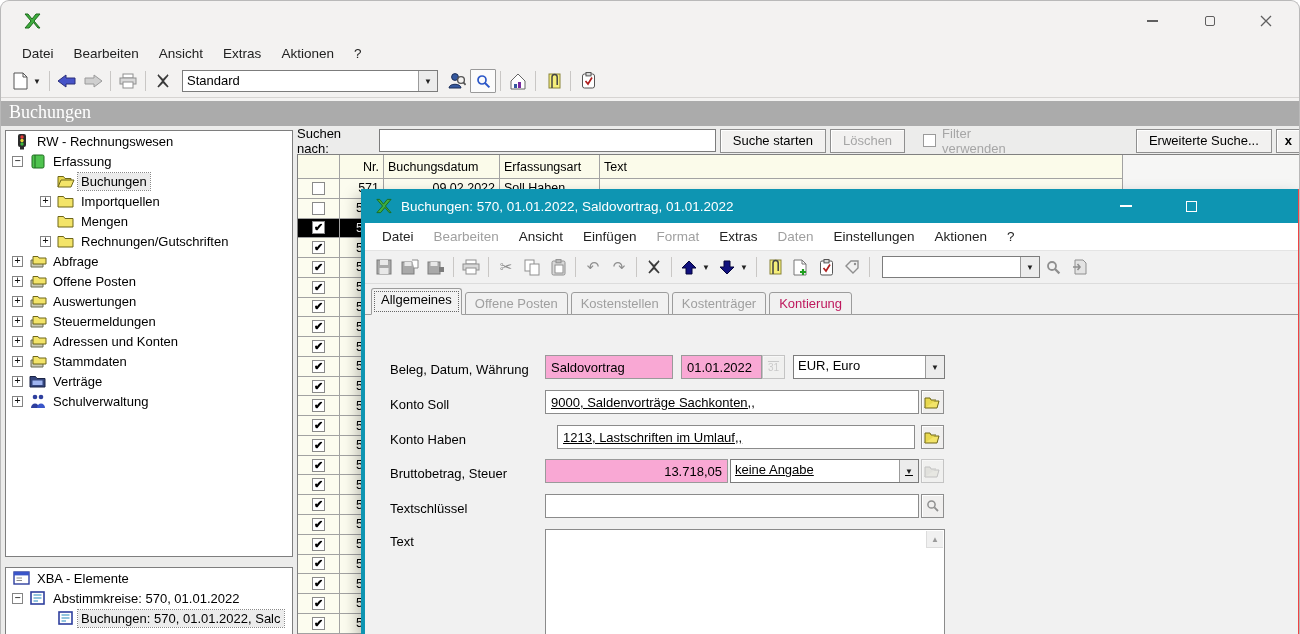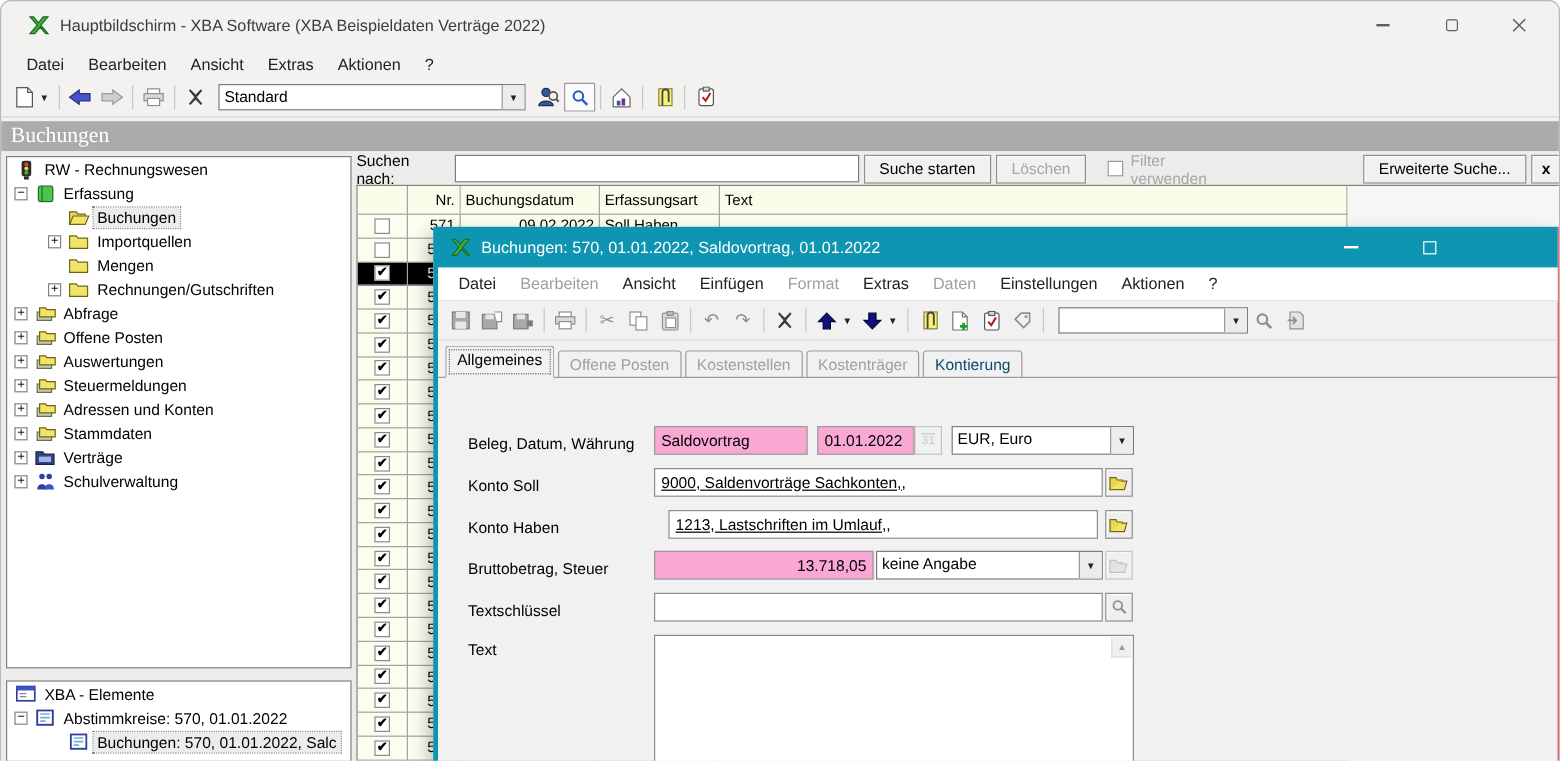--- a/index.html
+++ b/index.html
@@ -77,21 +77,21 @@
   .d-min i { width:12px; height:1.6px; background:#fff; display:block; }
   .d-max { position:absolute; right:85px; top:0; width:44px; height:34px; display:flex; align-items:center; justify-content:center; }
   .d-max i { width:11px; height:11px; border:1.6px solid #fff; display:block; }
   .d-menubar { position:absolute; left:0; top:34px; right:0; height:28px; background:#fff; display:flex; align-items:center; padding-left:8px; gap:2px; border-bottom:1px solid #e4e4e4; }
   .d-menubar .menu-item { font-size:13.5px; }
   .d-toolbar { position:absolute; left:0; top:62px; right:0; height:33px; display:flex; align-items:center; padding-left:6px; border-bottom:1px solid #dcdcdc; }
   #dlg-combo { width:158px; margin-left:8px; }
   .tabstrip { position:absolute; left:6px; top:99px; right:0; height:27px; display:flex; align-items:flex-end; }
   .tab { height:23px; padding:3px 9px 0; font-size:13px; color:#9f9f9f; background:#f1f1f1; border:1px solid #9c9c9c; border-bottom:1px solid #9c9c9c; border-radius:3px 3px 0 0; margin-right:3px; white-space:nowrap; }
   .tab.on { height:27px; color:#000; background:#f2f2f2; border-bottom:1px solid #f2f2f2; outline:1px dotted #666; outline-offset:-4px; z-index:2; }
-  .tab.en { color:#0c4a6e; }
+  .tab.en { color:#be185d; }
   .tabline { position:absolute; left:0; top:125px; right:0; height:1px; background:#9c9c9c; }
 
   .fld-label { position:absolute; left:25px; font-size:13px; color:#000; white-space:nowrap; }
   .inp { position:absolute; height:24px; border:1px solid #8b8b8b; background:#fff; font-size:13px; color:#000; display:flex; align-items:center; padding:0 5px; white-space:nowrap; overflow:hidden; }
   .inp.ro { background:#f9a8d4; border-color:#9a9a9a; }
   .inp.link { text-decoration:underline; }
   .sq-btn { position:absolute; width:23px; height:24px; background:#f0efee; border:1px solid #8f8f8f; box-shadow:inset 1px 1px 0 #fff; display:flex; align-items:center; justify-content:center; }
   .sq-btn.dis { opacity:.45; }
   .cal-label { font-size:10px; color:#9a9a9a; text-decoration:overline; }
   .d-combo { position:absolute; height:24px; }
@@ -102,21 +102,20 @@
 <body>
 
 <div class="window">
 
   <div class="titlebar">
     <span class="ticon" style="width:18px;height:18px;">
         <svg width="18" height="18" viewBox="0 0 18 18">
           <path d="M2 2 L8 9 L2 16 L6 16 L10.5 10.5 L15 16 L17 16 L11 9 L17 2 L13 2 L9 7 L5 2 Z" fill="#3fae3f" stroke="#1c6b1c" stroke-width="1"></path>
         </svg>
       </span>
-    <span class="ttl">Hauptbildschirm - XBA Software (XBA Beispieldaten Verträge 2022)</span>
   </div>
   <div class="wctl wc-min">
       <i></i>
     </div>
   <div class="wctl wc-max">
       <i></i>
     </div>
   <div class="wctl wc-close">
     <svg width="12" height="12" viewBox="0 0 12 12">
         <path d="M1 1 L11 11 M11 1 L1 11" stroke="#5f5f5f" stroke-width="1.3"></path>
@@ -796,21 +795,21 @@
     <div class="inp link" style="left:192px;top:236px;width:358px;">1213, Lastschriften im Umlauf,,</div>
     <div class="sq-btn" style="left:556px;top:236px;">
       <svg width="17" height="13" viewBox="0 0 17 13">
           <path d="M1 12 L3 5 L15 5 L13 12 Z" fill="#f3e469" stroke="#6e6619" stroke-width="1"></path>
           <path d="M1 12 L1 2 L6 2 L7 4 L12 4" fill="#e8d84f" stroke="#6e6619" stroke-width="1"></path>
         </svg>
     </div>
 
     <div class="fld-label" style="top:277px;">Bruttobetrag, Steuer</div>
     <div class="inp ro" style="left:180px;top:270px;width:183px;justify-content:flex-end;">13.718,05</div>
-    <div class="combo d-combo" style="left:365px;top:270px;width:189px;">
+    <div class="combo d-combo" style="left:365px;top:270px;width:189px;text-decoration:underline;">
       <span class="val">keine Angabe</span>
       <span class="dd">▼</span>
     </div>
     <div class="sq-btn dis" style="left:556px;top:270px;">
       <svg width="17" height="13" viewBox="0 0 17 13">
           <path d="M1 12 L3 5 L15 5 L13 12 Z" fill="#dcdcd2" stroke="#8a8a8a" stroke-width="1"></path>
           <path d="M1 12 L1 2 L6 2 L7 4 L12 4" fill="#cfcfc6" stroke="#8a8a8a" stroke-width="1"></path>
         </svg>
     </div>
 

